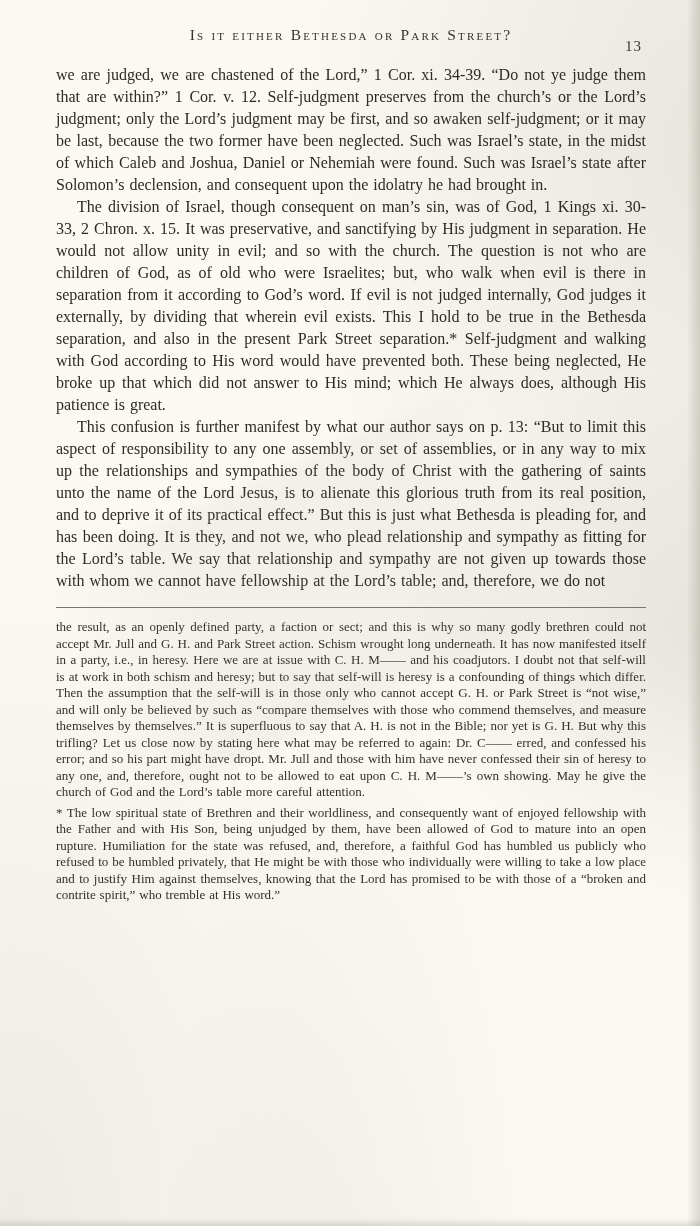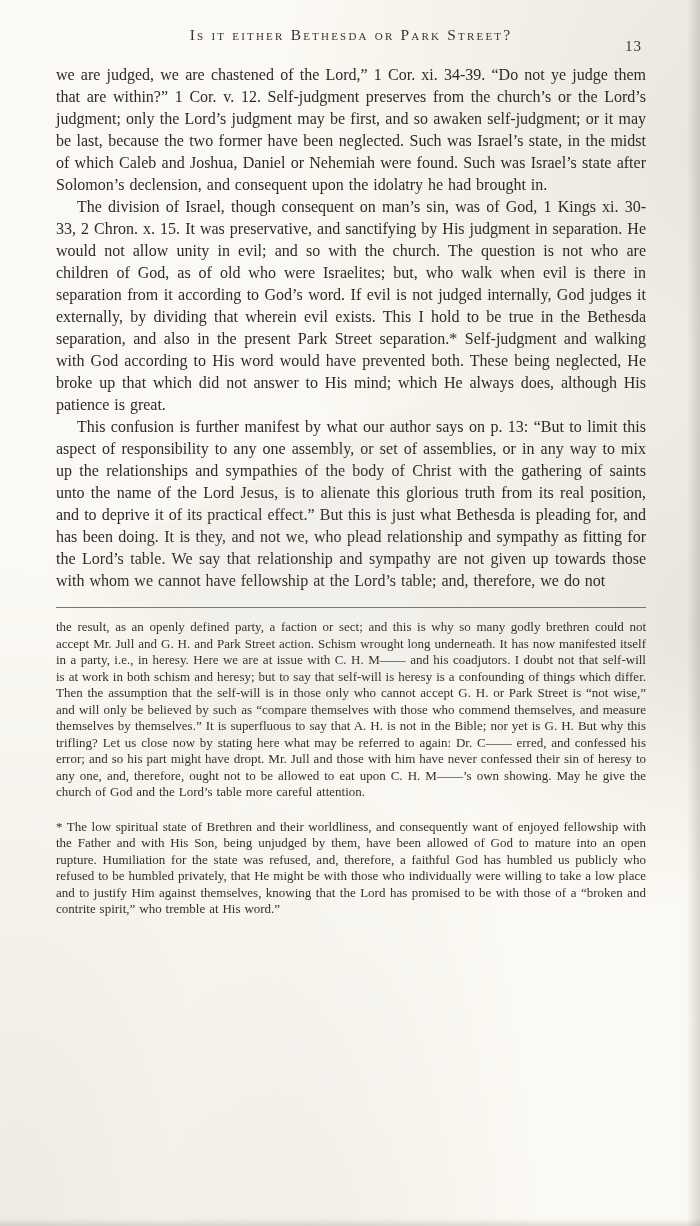--- a/index.html
+++ b/index.html
@@ -71,21 +71,21 @@
   
   .footnotes p {
     margin: 0;
     text-align: justify;
     font-size: 13px;
     line-height: 16.5px;
     color: #343029;
     word-spacing: 0.05em;
   }
   .footnotes p.fn-asterisk {
-    margin-top: 18px;
+    margin-top: 4px;
   }
 
   
   .watermark {
     position: absolute;
     left: 70px;
     top: 470px;
     width: 470px;
     height: 250px;
     transform: rotate(-24deg);

